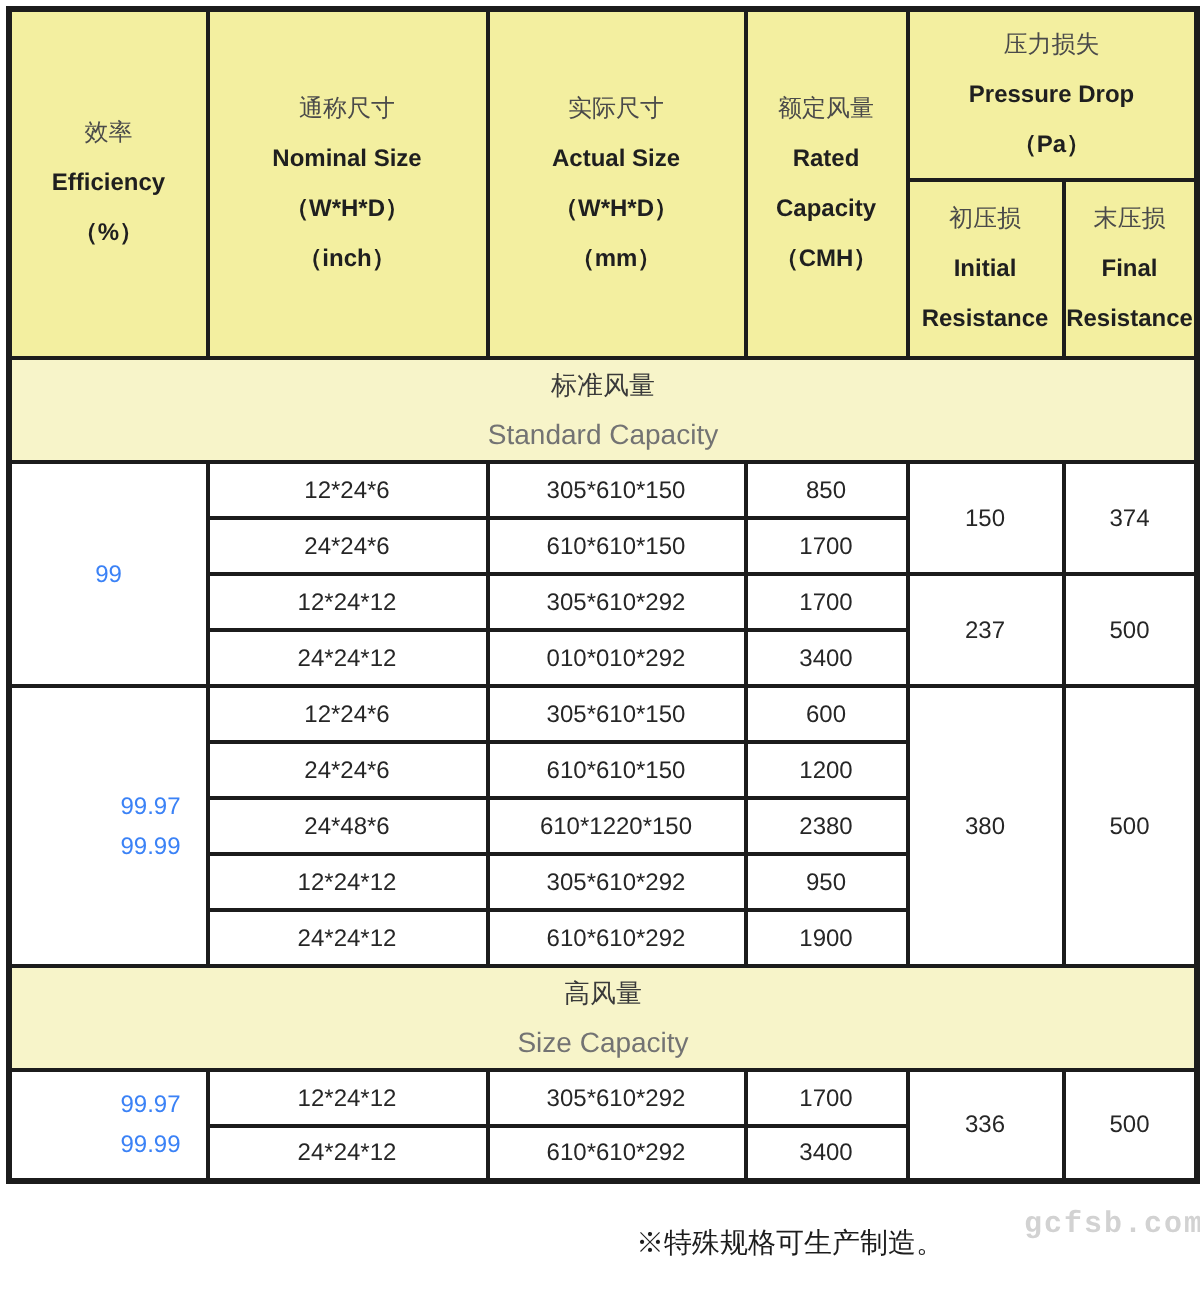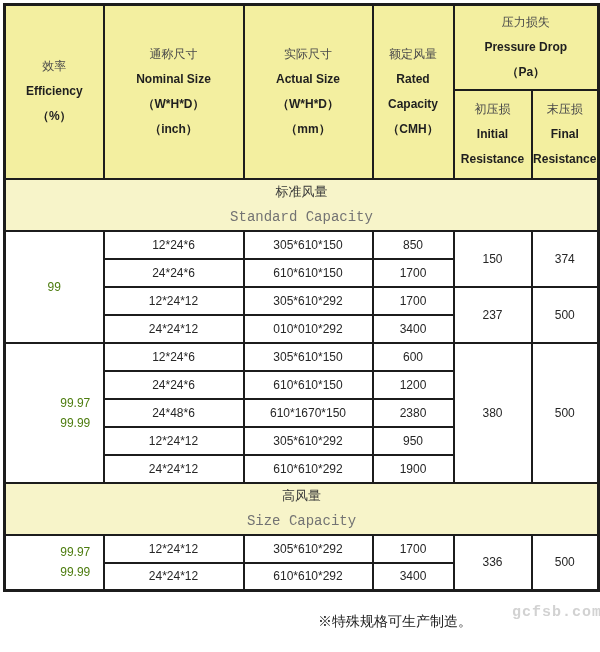--- a/index.html
+++ b/index.html
@@ -14,27 +14,27 @@
   td{border:2px solid var(--border);text-align:center;vertical-align:middle;
     font-size:12px;color:var(--text);padding:0;overflow:hidden;}
   
   tr.h1{height:85px;} tr.h2{height:89px;}
   td.hdr{background:var(--header-bg);text-align:center;}
   .ln{line-height:25px;}
   .zh{font-size:12px;color:#4a4a4a;font-weight:400;}
   .en{font-size:12px;font-weight:700;color:#1f1f1f;}
   
   tr.bandrow{height:52px;}
-  td.band{background:var(--band-bg);font-family:Liberation Mono, monospace;}
+  td.band{background:var(--band-bg);font-family:Liberation Sans, sans-serif;}
   .band .zhb{font-size:13px;color:#3a3a3a;line-height:24px;}
   .band .enb{font-size:14px;color:#737373;line-height:24px;}
   
   tr.data{height:28px;}
   td.num{font-size:12px;color:#262626;background:#fff;}
-  td.eff{font-size:12px;color:#4d7c0f;background:#fff;}
+  td.eff{font-size:12px;color:#3b82f6;background:#fff;}
   .eff .ln2{line-height:20px;padding-left:42px;}
   
   .footer{position:absolute;left:318px;top:607px;z-index:2;}
   .f-en{font-family:"Liberation Sans",sans-serif;font-weight:700;font-size:13px;
     color:#141414;letter-spacing:.2px;}
   .f-zh{font-family:"Liberation Serif",serif;font-size:14px;color:#1c1c1c;margin-top:6px;}
   .watermark{position:absolute;left:512px;top:604px;z-index:1;
     font-family:Liberation Mono, monospace;font-weight:700;font-size:15px;
     color:var(--watermark);letter-spacing:1px;}
 </style>
@@ -140,21 +140,21 @@
       <td class="num" rowspan="5">380</td>
       <td class="num" rowspan="5">500</td>
     </tr>
     <tr class="data">
       <td class="num">24*24*6</td>
       <td class="num">610*610*150</td>
       <td class="num">1200</td>
     </tr>
     <tr class="data">
       <td class="num">24*48*6</td>
-      <td class="num">610*1670*150</td>
+      <td class="num">610*1220*150</td>
       <td class="num">2380</td>
     </tr>
     <tr class="data">
       <td class="num">12*24*12</td>
       <td class="num">305*610*292</td>
       <td class="num">950</td>
     </tr>
     <tr class="data">
       <td class="num">24*24*12</td>
       <td class="num">610*610*292</td>

